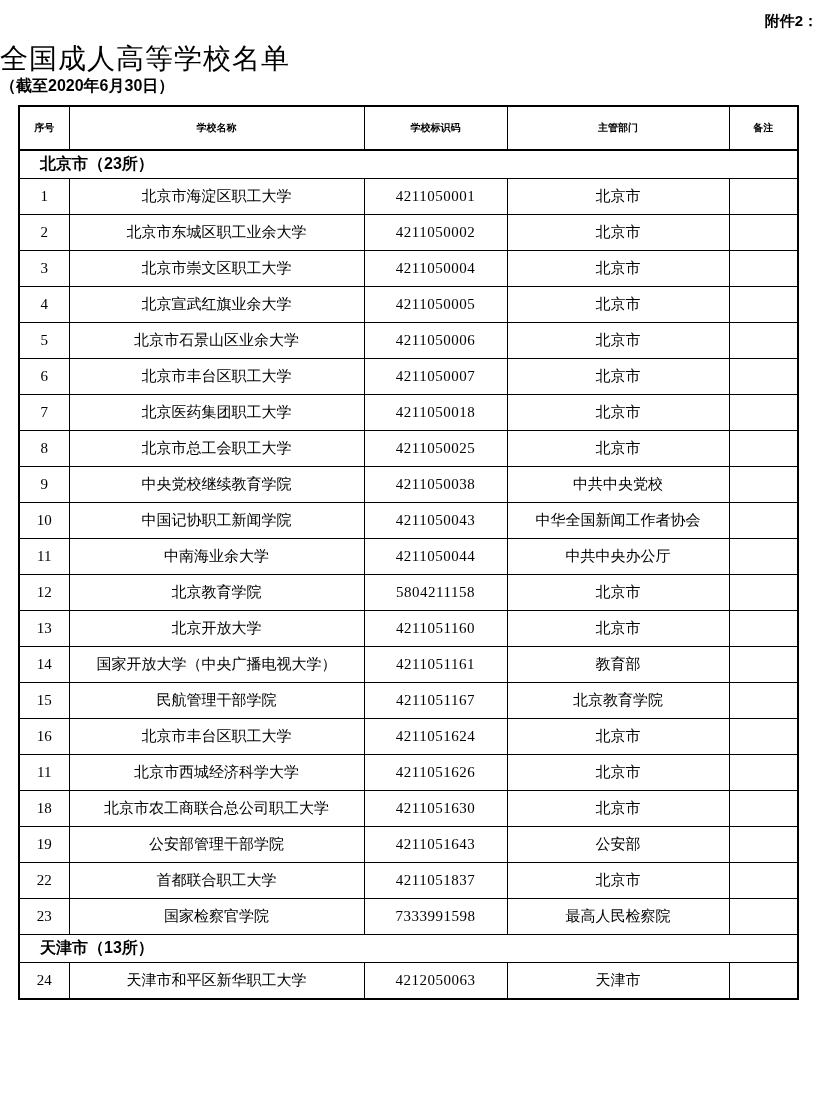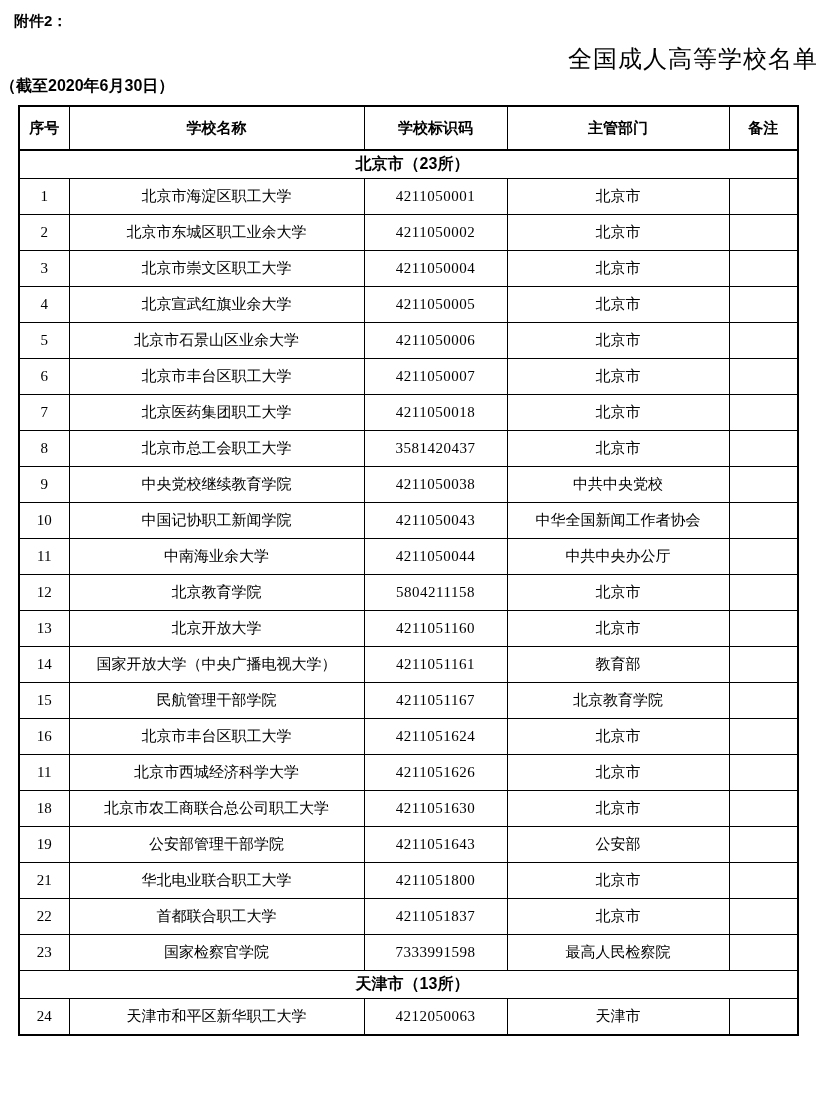--- a/index.html
+++ b/index.html
@@ -14,31 +14,32 @@
     overflow: hidden;
     font-family: "Liberation Serif", "DejaVu Serif", serif;
   }
   .page {
     position: relative;
     width: 818px;
     height: 1098px;
     background: #ffffff;
   }
   .attachment {
-    margin: 10px 0 0 14px;
+    margin: 10px 0 0 8px;
     font-family: "Liberation Sans", "DejaVu Sans", sans-serif;
     font-weight: bold;
     font-size: 15px;
     line-height: 21px;
+    text-align: right;
   }
   .title {
     margin-top: 13px;
-    text-align: right;
+    text-align: left;
     font-family: "Liberation Serif", "DejaVu Serif", serif;
-    font-size: 24px;
+    font-size: 28px;
     line-height: 30px;
     letter-spacing: 1px;
   }
   .subtitle {
     margin-top: 1px;
     text-align: left;
     font-family: "Liberation Sans", "DejaVu Sans", sans-serif;
     font-weight: bold;
     font-size: 16px;
     line-height: 22px;
@@ -57,26 +58,26 @@
     text-align: center;
     vertical-align: middle;
     white-space: nowrap;
     overflow: hidden;
   }
   .school-table thead th {
     height: 42px;
     border-bottom: 2px solid #000;
     font-family: "Liberation Sans", "DejaVu Sans", sans-serif;
     font-weight: bold;
-    font-size: 15px;
+    font-size: 10px;
   }
   .section-row td {
     height: 27px;
-    text-align: center;
-    padding-left: 10px;
+    text-align: left;
+    padding-left: 20px;
     font-family: "Liberation Sans", "DejaVu Sans", sans-serif;
     font-weight: bold;
     font-size: 16px;
   }
   .data-row td {
     height: 35px;
     font-family: "Liberation Serif", "DejaVu Serif", serif;
     font-size: 15px;
   }
   .c-code { letter-spacing: 0.5px; }
@@ -165,21 +166,21 @@
     <td class="c-no">7</td>
     <td class="c-name">北京医药集团职工大学</td>
     <td class="c-code">4211050018</td>
     <td class="c-dept">北京市</td>
     <td class="c-remark"></td>
   </tr>
 
   <tr class="data-row">
     <td class="c-no">8</td>
     <td class="c-name">北京市总工会职工大学</td>
-    <td class="c-code">3581420437</td>
+    <td class="c-code">4211050025</td>
     <td class="c-dept">北京市</td>
     <td class="c-remark"></td>
   </tr>
 
   <tr class="data-row">
     <td class="c-no">9</td>
     <td class="c-name">中央党校继续教育学院</td>
     <td class="c-code">4211050038</td>
     <td class="c-dept">中共中央党校</td>
     <td class="c-remark"></td>
@@ -259,27 +260,20 @@
 
   <tr class="data-row">
     <td class="c-no">19</td>
     <td class="c-name">公安部管理干部学院</td>
     <td class="c-code">4211051643</td>
     <td class="c-dept">公安部</td>
     <td class="c-remark"></td>
   </tr>
 
 
-  <tr class="data-row">
-    <td class="c-no">21</td>
-    <td class="c-name">华北电业联合职工大学</td>
-    <td class="c-code">4211051800</td>
-    <td class="c-dept">北京市</td>
-    <td class="c-remark"></td>
-  </tr>
 
   <tr class="data-row">
     <td class="c-no">22</td>
     <td class="c-name">首都联合职工大学</td>
     <td class="c-code">4211051837</td>
     <td class="c-dept">北京市</td>
     <td class="c-remark"></td>
   </tr>
 
   <tr class="data-row">

